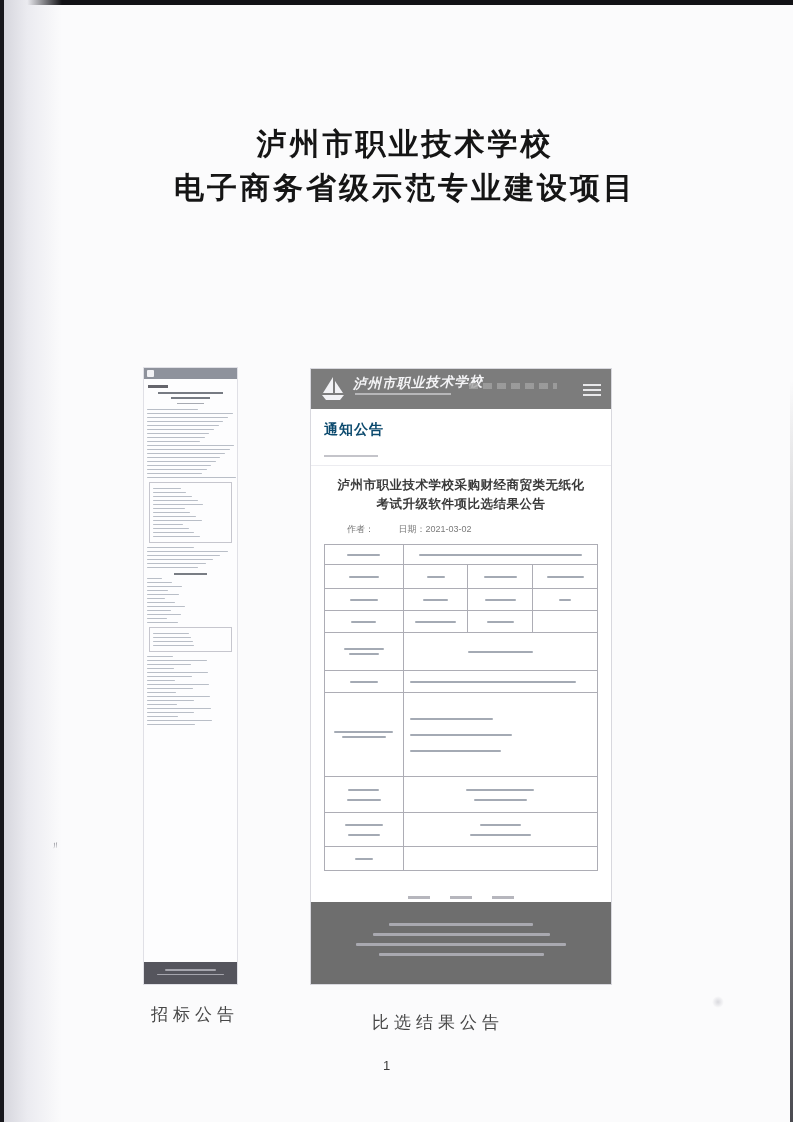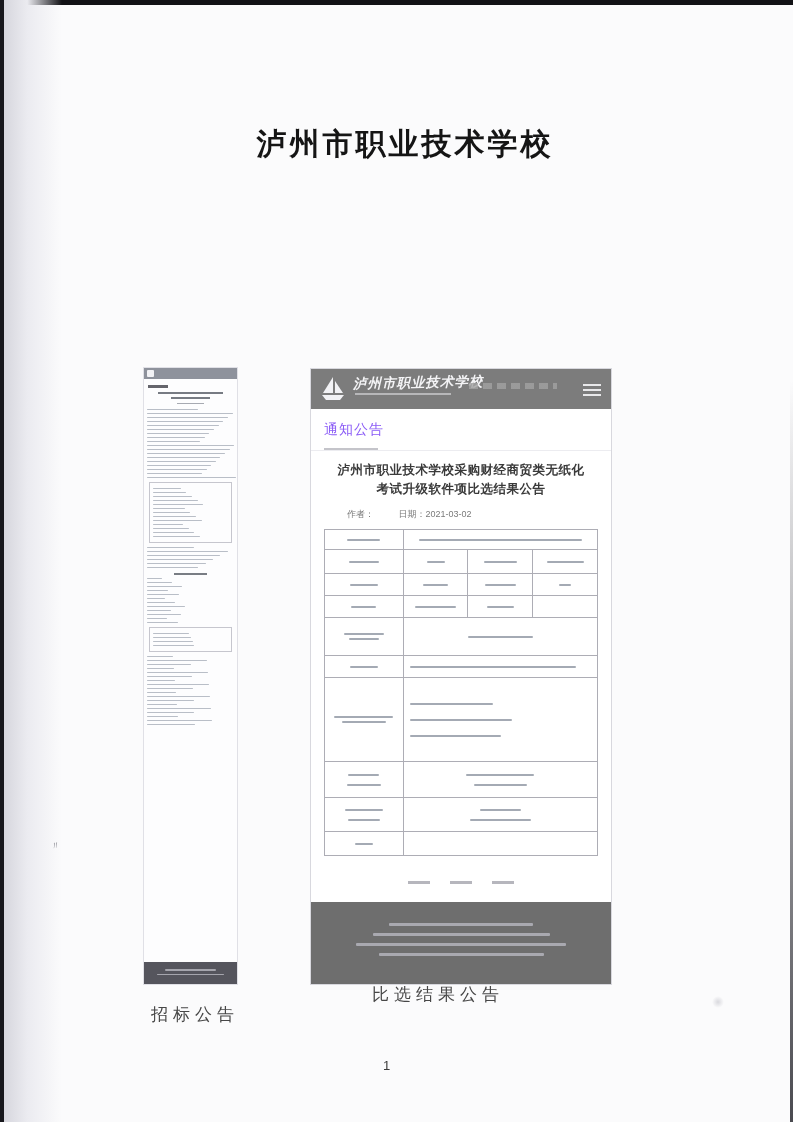--- a/index.html
+++ b/index.html
@@ -19,21 +19,21 @@
         background:radial-gradient(circle,#d9d9de 0%,rgba(255,255,255,0) 70%);}
 
   
   .doc-title{position:absolute;left:60px;top:122px;width:690px;text-align:center;
         font-family:"Liberation Sans", sans-serif;font-weight:700;color:#151515;
         font-size:30px;line-height:44px;letter-spacing:3px;}
   .doc-para{position:absolute;left:88px;top:286px;width:632px;font-size:19.5px;
         line-height:46px;color:#2e2e2e;letter-spacing:1.5px;text-indent:2.3em;text-align:justify;}
   .caption{position:absolute;font-size:17px;letter-spacing:5px;color:#474747;}
   .caption-left{left:151px;top:1003px;}
-  .caption-right{left:372px;top:983px;}
+  .caption-right{left:372px;top:1011px;}
   .pagenum{position:absolute;left:383px;top:1058px;font-size:13px;color:#3a3a3a;
         font-family:"Liberation Sans", sans-serif;}
 
   
   .tl{display:block;height:1.5px;background:#959ba6;margin:3.5px 4px;opacity:.75;border-radius:1px;}
   .cen .tl{margin-left:auto;margin-right:auto;}
 
   
   .lshot{position:absolute;left:143px;top:367px;width:95px;height:618px;background:#fdfdfe;
         border:1px solid #e0e0e6;box-sizing:border-box;overflow:hidden;}
@@ -55,23 +55,23 @@
         font-family:"Liberation Sans", sans-serif;}
   .rhead{position:relative;height:40px;background:#7c7c7c;}
   .rlogo{position:absolute;left:8px;top:6px;width:28px;height:28px;}
   .rsite{position:absolute;left:42px;top:5px;color:#f4f4f6;font-size:13.5px;font-weight:700;
         font-style:italic;letter-spacing:1px;transform:rotate(-1deg);white-space:nowrap;}
   .rpinyin{position:absolute;left:44px;top:24px;width:96px;height:2px;background:#c6c6c8;opacity:.8;}
   .rslogan{position:absolute;left:158px;top:14px;width:88px;height:6px;
         background:repeating-linear-gradient(90deg,#a2a2a2 0 9px,rgba(0,0,0,0) 9px 14px);opacity:.8;}
   .rmenu{position:absolute;right:10px;top:12px;width:18px;}
   .rmenu i{display:block;height:2px;background:#e8e8ea;margin:3px 0;}
-  .rsec{margin:12px 0 9px 13px;font-size:14px;font-weight:400;color:#8b5cf6;letter-spacing:1px;}
+  .rsec{margin:12px 0 16px 13px;font-size:14px;font-weight:700;color:#0c4a6e;letter-spacing:1px;}
   .rcrumb{margin:7px 0 0 13px;width:54px;height:2px;background:#c4c4ca;}
-  .rcard{border-top:1px solid #ececf0;padding-top:10px;}
+  .rcard{border-top:1px solid #ececf0;margin-top:8px;padding-top:10px;}
   .rtitle{margin:0 26px;text-align:center;font-size:12.5px;font-weight:700;color:#3a3a3a;
         line-height:19px;letter-spacing:.5px;}
   .rmeta{margin:9px 0 0 36px;font-size:9px;color:#7a7a7a;}
   .rmeta .rdate{margin-left:22px;}
   .rtable{margin:8px 13px 0;border-collapse:collapse;width:274px;table-layout:fixed;}
   .rtable td{border:1px solid #adadb5;padding:2px;vertical-align:middle;}
   .m{display:block;height:2px;background:#8d95a1;margin:3px auto;opacity:.8;border-radius:1px;}
   .m.left{margin-left:4px;margin-right:auto;}
   .rlinks{margin-top:14px;text-align:center;}
   .rlinks i{display:inline-block;width:22px;height:3px;background:#a9a9b1;margin:0 10px;opacity:.85;}
@@ -86,20 +86,21 @@
 
   <div class="edge-top"></div>
   <div class="edge-left"></div>
   <div class="edge-left-shadow"></div>
   <div class="edge-right"></div>
   <div class="smudge1">〃</div>
   <div class="smudge2"></div>
 
   <div class="doc-title">
     <div>泸州市职业技术学校</div>
+    <div>电子商务省级示范专业建设项目</div>
   </div>
 
 
   <div class="lshot">
     <div class="lhead">
       <span class="llogo"></span>
     </div>
     <div class="lsec"></div>
     <div class="ltitle1"></div>
     <div class="ltitle2"></div>

